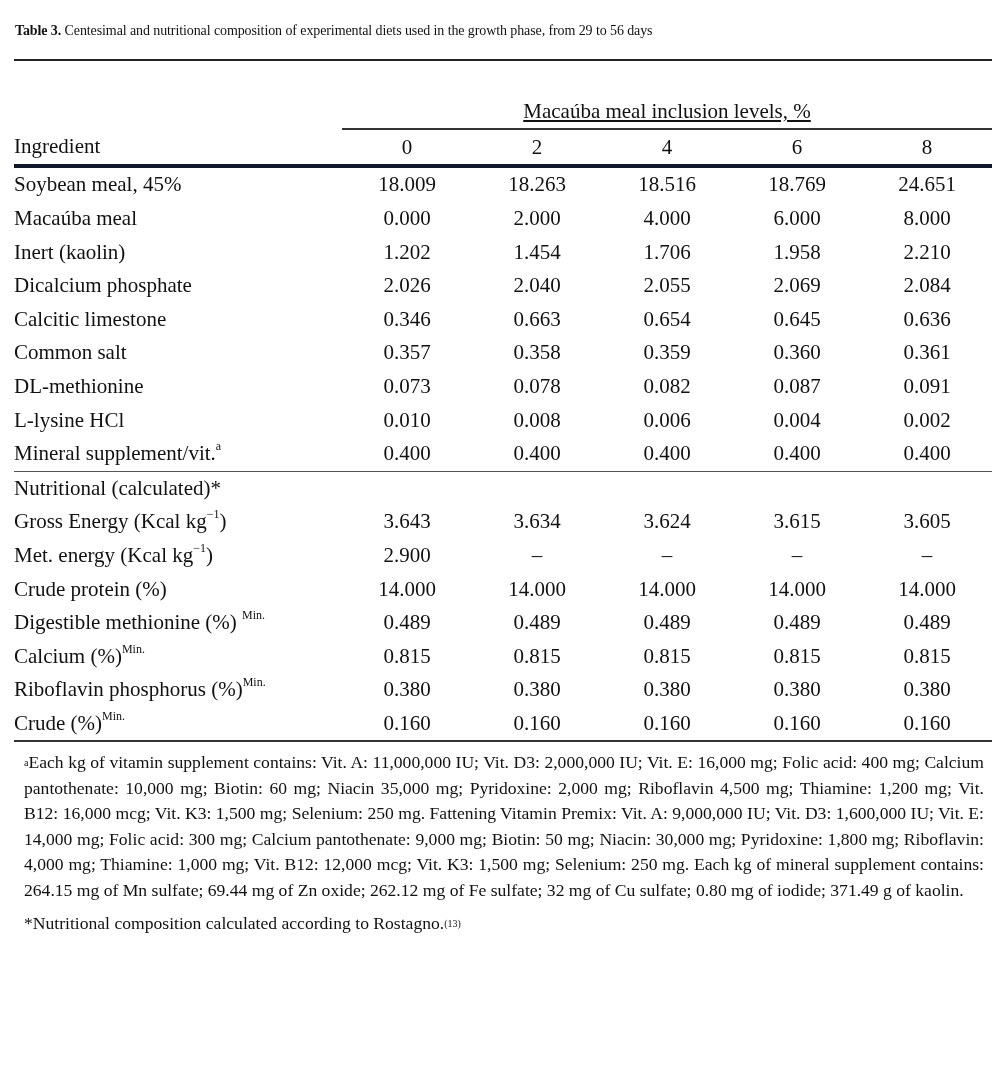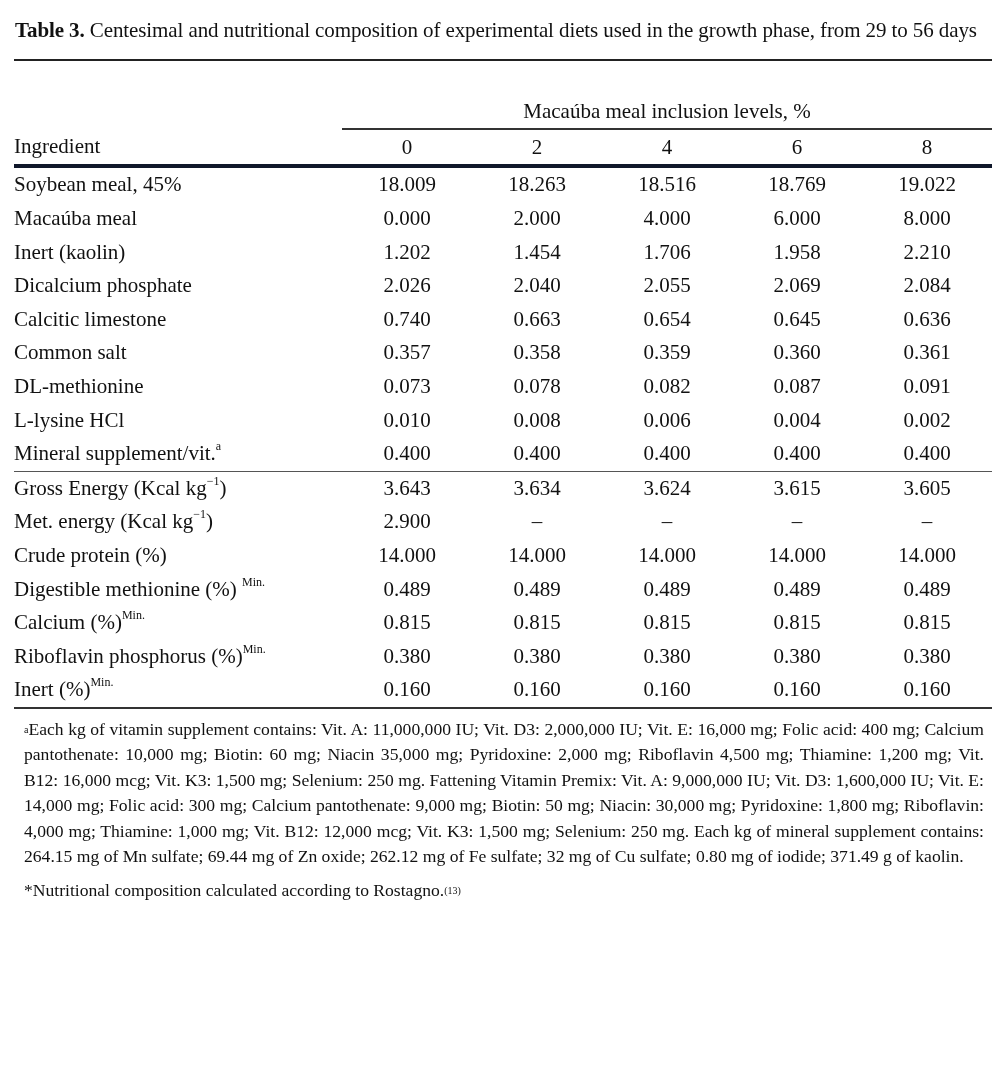--- a/index.html
+++ b/index.html
@@ -3,33 +3,33 @@
   <meta charset="utf-8">
   <style>
     html, body { margin: 0; padding: 0; background: #ffffff; }
     body {
       width: 1004px; height: 1068px; overflow: hidden;
       font-family: "Liberation Serif", "DejaVu Serif", serif;
       color: #111111;
     }
     .page { position: relative; padding: 14px 20px 0 14px; }
     .caption {
-      font-size: 21px; line-height: 33px; text-align: justify;
+      font-size: 14px; line-height: 33px; text-align: justify;
       text-align-last: left; margin: 0 0 0 1px; letter-spacing: -0.1px;
     }
     .caption b { font-weight: bold; }
     table.data {
       border-collapse: collapse; width: 978px; margin-top: 12px;
       font-size: 21px;
     }
     table.data td, table.data th { padding: 0; height: 33.6px; font-weight: normal; }
     .topline td { border-top: 2px solid #222; height: 0; padding: 0; }
     th.span-head {
       font-weight: bold; text-align: center; height: 34px;
-      border-bottom: 2px solid #333; padding-left: 60px;
+      border-bottom: 2px solid #333; padding-left: 60px; text-decoration: underline;
     }
     th.ing-head { font-weight: bold; text-align: left; padding-left: 2px; }
     th.lvl { font-weight: bold; text-align: center; }
     tr.head2 th { border-bottom: 4px solid #0f172a; height: 34px; }
     td.name { text-align: left; padding-left: 2px; white-space: nowrap; width: 328px; }
     td.val { text-align: center; width: 130px; }
     tr.sep td { border-bottom: 1.5px solid #555; }
     tr.last td { border-bottom: 2px solid #333; }
     sup { font-size: 12px; vertical-align: top; position: relative; top: -2px; }
     sup.min { font-size: 12px; }
@@ -62,21 +62,21 @@
         <th class="lvl">4</th>
         <th class="lvl">6</th>
         <th class="lvl">8</th>
       </tr>
         <tr>
           <td class="name"><span>Soybean meal, 45%</span></td>
           <td class="val">18.009</td>
           <td class="val">18.263</td>
           <td class="val">18.516</td>
           <td class="val">18.769</td>
-          <td class="val">19.022</td>
+          <td class="val">24.651</td>
         </tr>
         <tr>
           <td class="name"><span>Macaúba meal</span></td>
           <td class="val">0.000</td>
           <td class="val">2.000</td>
           <td class="val">4.000</td>
           <td class="val">6.000</td>
           <td class="val">8.000</td>
         </tr>
         <tr>
@@ -90,21 +90,21 @@
         <tr>
           <td class="name"><span>Dicalcium phosphate</span></td>
           <td class="val">2.026</td>
           <td class="val">2.040</td>
           <td class="val">2.055</td>
           <td class="val">2.069</td>
           <td class="val">2.084</td>
         </tr>
         <tr>
           <td class="name"><span>Calcitic limestone</span></td>
-          <td class="val">0.740</td>
+          <td class="val">0.346</td>
           <td class="val">0.663</td>
           <td class="val">0.654</td>
           <td class="val">0.645</td>
           <td class="val">0.636</td>
         </tr>
         <tr>
           <td class="name"><span>Common salt</span></td>
           <td class="val">0.357</td>
           <td class="val">0.358</td>
           <td class="val">0.359</td>
@@ -129,20 +129,23 @@
         </tr>
         <tr class="sep">
           <td class="name"><span>Mineral supplement/vit.</span><sup class="min">a</sup></td>
           <td class="val">0.400</td>
           <td class="val">0.400</td>
           <td class="val">0.400</td>
           <td class="val">0.400</td>
           <td class="val">0.400</td>
         </tr>
         <tr>
+          <td class="name" colspan="6">Nutritional (calculated)*</td>
+        </tr>
+        <tr>
           <td class="name"><span>Gross Energy (Kcal kg</span><sup>−1</sup><span>)</span></td>
           <td class="val">3.643</td>
           <td class="val">3.634</td>
           <td class="val">3.624</td>
           <td class="val">3.615</td>
           <td class="val">3.605</td>
         </tr>
         <tr>
           <td class="name"><span>Met. energy (Kcal kg</span><sup>−1</sup><span>)</span></td>
           <td class="val">2.900</td>
@@ -177,21 +180,21 @@
         </tr>
         <tr>
           <td class="name"><span>Riboflavin phosphorus (%)</span><sup class="min">Min.</sup></td>
           <td class="val">0.380</td>
           <td class="val">0.380</td>
           <td class="val">0.380</td>
           <td class="val">0.380</td>
           <td class="val">0.380</td>
         </tr>
         <tr class="last">
-          <td class="name"><span>Inert (%)</span><sup class="min">Min.</sup></td>
+          <td class="name"><span>Crude (%)</span><sup class="min">Min.</sup></td>
           <td class="val">0.160</td>
           <td class="val">0.160</td>
           <td class="val">0.160</td>
           <td class="val">0.160</td>
           <td class="val">0.160</td>
         </tr>
       </tbody>
   </table>
 
   <div class="footnotes">

